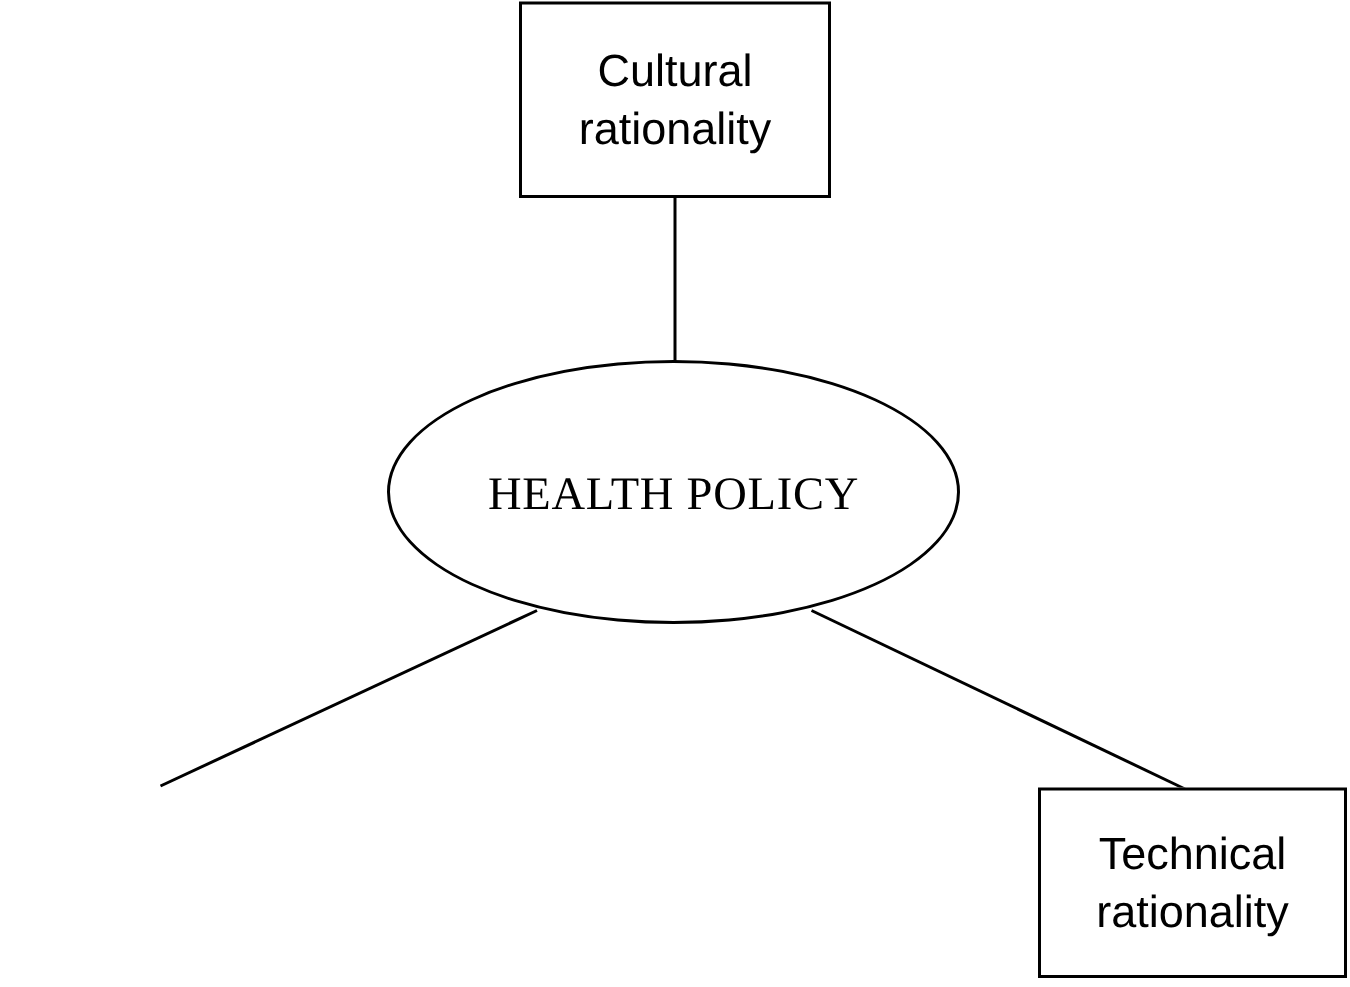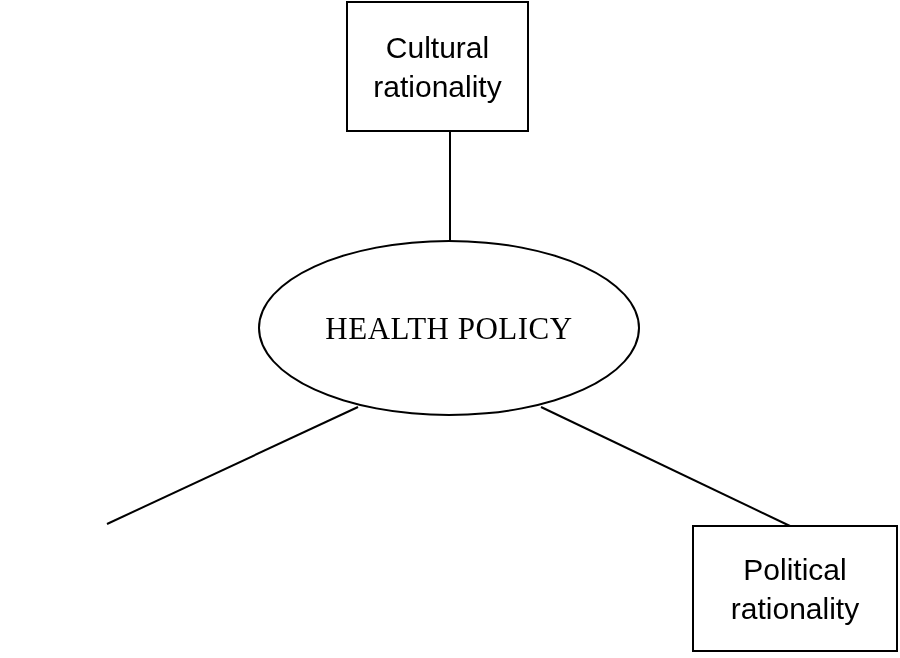--- a/index.html
+++ b/index.html
@@ -35,21 +35,21 @@
     display: flex;
     align-items: center;
     justify-content: center;
     text-align: center;
     font-size: 30px;
     line-height: 39px;
   }
   .node-rect-top {
     left: 346px;
     top: 1px;
-    width: 183px;
+    width: 208px;
     height: 131px;
   }
   .node-rect-bottom-left {
     left: 1px;
     top: 523px;
     width: 207px;
     height: 132px;
   }
   .node-rect-bottom-right {
     left: 692px;
@@ -86,16 +86,16 @@
   <div class="node node-rect-top">
     <span class="node-label">Cultural rationality</span>
   </div>
 
   <div class="node node-ellipse">
     <span class="node-label">HEALTH POLICY</span>
   </div>
 
 
   <div class="node node-rect-bottom-right">
-    <span class="node-label">Political rationality</span>
+    <span class="node-label">Technical rationality</span>
   </div>
 
 </div>
 
 </body></html>

